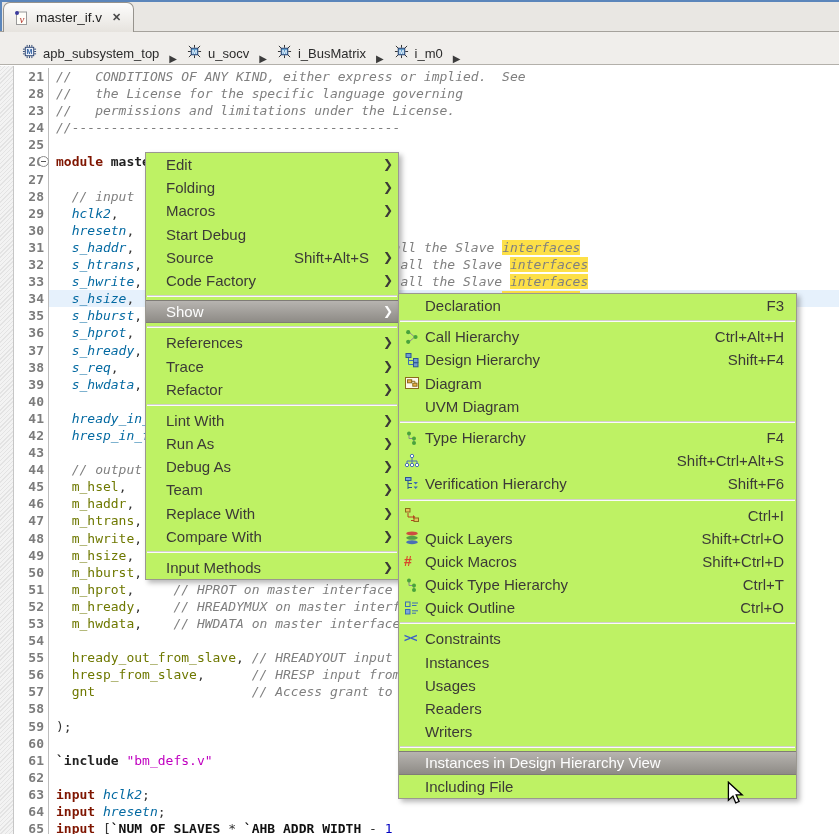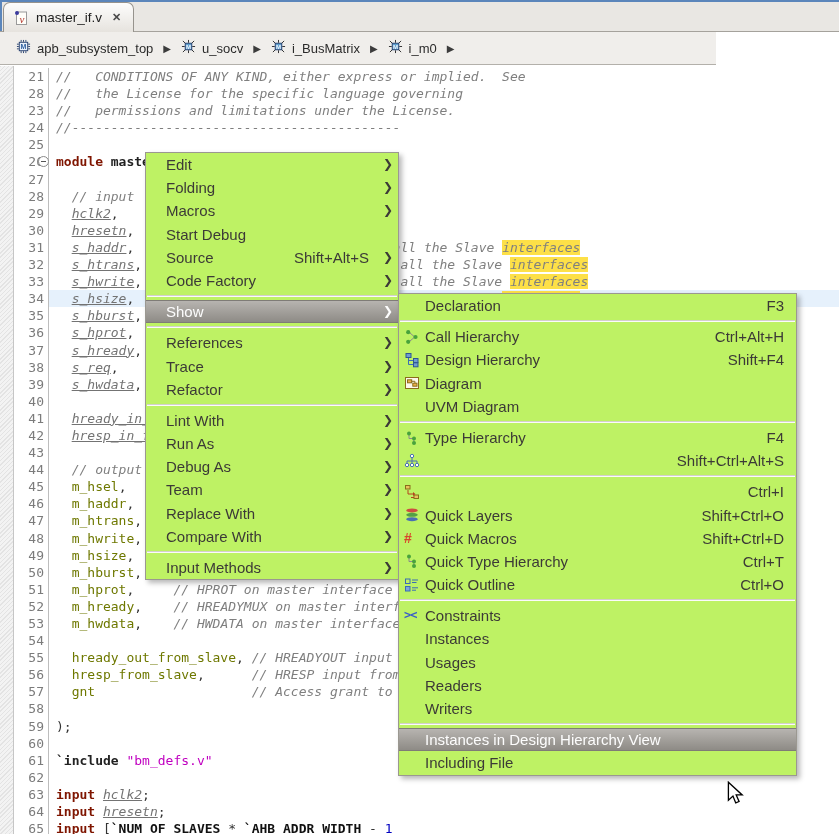--- a/index.html
+++ b/index.html
@@ -11,44 +11,44 @@
           border-bottom:1px solid #a5a29c;
           box-shadow:inset 0 2px 0 #5b86bb, inset 2px 0 0 #5b86bb;}
   .tab{position:absolute;left:3px;top:2px;height:29px;display:flex;align-items:center;gap:7px;
        padding:0 12px 0 9px;background:linear-gradient(#fdfdfc,#e6e3de);
        border:1px solid #96938d;border-bottom:none;border-radius:7px 7px 0 0;}
   .tab-label{font-size:13.5px;color:#1e1e1e;}
   .tab-close{font-size:11px;color:#4a4a4a;font-weight:bold;cursor:default;margin-left:3px;}
   .ficon svg{display:block}
 
   
-  .crumbs{position:absolute;left:0;top:32px;width:716px;height:33px;background:#f0eeeb;
-          border-bottom:1px solid #b3b0aa;display:flex;align-items:center;padding-left:12px;box-sizing:border-box;}
+  .crumbs{position:absolute;left:0;top:32px;width:839px;height:33px;background:#f0eeeb;
+          border-bottom:1px solid #b3b0aa;display:flex;align-items:flex-end;padding-left:18px;box-sizing:border-box;}
   .crumb{display:flex;align-items:center;gap:6px;font-size:13px;color:#2b2b2b;padding:2px 4px;}
   .crumb-sep{color:#3c3c3c;font-size:10px;padding:0 6px;}
 
   
   .editor{position:absolute;left:0;top:66px;width:839px;bottom:0;background:#fff;}
   .ruler{position:absolute;left:0;top:0;bottom:0;width:13px;border-right:1px solid #c6c6c6;
          background:repeating-linear-gradient(135deg,#e3e3e3 0 1px,#f3f3f3 1px 3px);}
   .rows{position:absolute;left:14px;top:2px;right:0;}
   .erow{display:flex;height:17.1px;line-height:17.1px;
         font-family:"DejaVu Sans Mono",monospace;font-size:13px;}
   .lnum{width:30px;text-align:right;padding-right:4px;color:#7b7b7b;
-        border-right:1px solid #bdbdbd;flex:none;}
+        border-right:1px solid #bdbdbd;flex:none;font-weight:bold;}
   .cwrap{flex:1;padding-left:7px;white-space:pre;position:relative;color:#333;}
   .erow.cur .cwrap{background:#e6f1fc;}
   .fold{position:absolute;left:-11px;top:3px;width:9px;height:9px;border:1px solid #8a8a8a;
         border-radius:50%;background:#fff;}
   .fold::before{content:"";position:absolute;left:2px;right:2px;top:4px;height:1px;background:#555;}
   .sg-c{color:#7f7f7f;font-style:italic;}
   .sg-ch{color:#7f7f7f;font-style:italic;background:#fde047;}
   .sg-k{color:#7f1500;font-weight:bold;}
   .sg-b{color:#222;font-weight:bold;}
-  .sg-pi{color:#737373;font-style:italic;text-decoration:underline;}
+  .sg-pi{color:#0369a1;font-style:italic;}
   .sg-p{color:#6e7800;}
   .sg-t{color:#333;}
   .sg-m{color:#111;font-weight:bold;}
   .sg-s{color:#c000c0;}
   .sg-n{color:#0000c0;}
 
   
   .menu{position:absolute;background:#bef264;border:1px solid #9b9891;box-sizing:border-box;
         box-shadow:3px 3px 5px rgba(0,0,0,.28);font-size:15px;color:#3c3a37;}
   .ctx{left:145px;top:152px;width:254px;z-index:5;}
@@ -497,20 +497,32 @@
             <path d="M8 4.5V8M8 8H3v2.2M8 8h5v2.2M8 8v2.2" stroke="#4a6fb4" fill="none"></path>
             <circle cx="8" cy="3" r="1.7" fill="#fff" stroke="#4a6fb4"></circle>
             <circle cx="3" cy="12" r="1.7" fill="#fff" stroke="#4a6fb4"></circle>
             <circle cx="8" cy="12" r="1.7" fill="#fff" stroke="#4a6fb4"></circle>
             <circle cx="13" cy="12" r="1.7" fill="#fff" stroke="#4a6fb4"></circle>
           </svg>
         </span>
         <span class="mspring"></span>
         <span class="mshort">Shift+Ctrl+Alt+S</span>
       </div>
+      <div class="mitem">
+        <span class="micon">
+          <svg width="16" height="16" viewBox="0 0 16 16">
+            <rect x="1.5" y="1.5" width="5.5" height="3" fill="#7ea7d8" stroke="#2d5693"></rect>
+            <path d="M4 4.5V13M4 7.5h4M4 11.5h4" stroke="#2d5693" fill="none"></path>
+            <path d="M9.5 6l2.2 2.4L13.9 6zM9.5 10.5l2.2 2.4 2.2-2.4z" fill="#3a6db5"></path>
+          </svg>
+        </span>
+        <span class="mlabel">Verification Hierarchy</span>
+        <span class="mspring"></span>
+        <span class="mshort">Shift+F6</span>
+      </div>
       <div class="msep"></div>
       <div class="mitem">
         <span class="micon">
           <svg width="16" height="16" viewBox="0 0 16 16">
             <rect x="1.5" y="1.5" width="4.5" height="3.5" fill="#e8c25c" stroke="#8a6d1a"></rect>
             <rect x="10" y="11" width="4.5" height="3.5" fill="#e8c25c" stroke="#8a6d1a"></rect>
             <path d="M4 6v4h6M10 13.5H7" stroke="#b5431f" fill="none"></path>
             <path d="M9 8l2.4 2L9 12z" fill="#b5431f"></path>
           </svg>
         </span>

